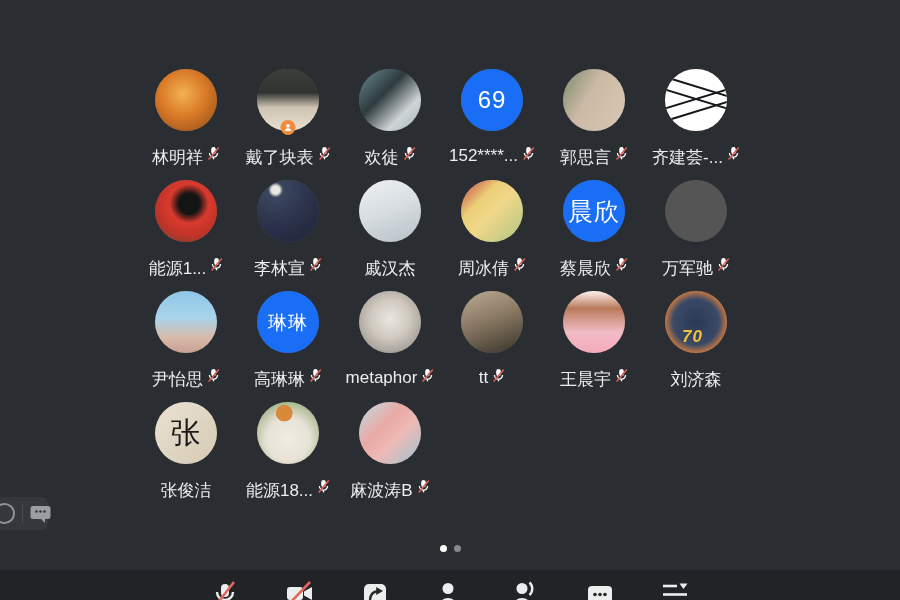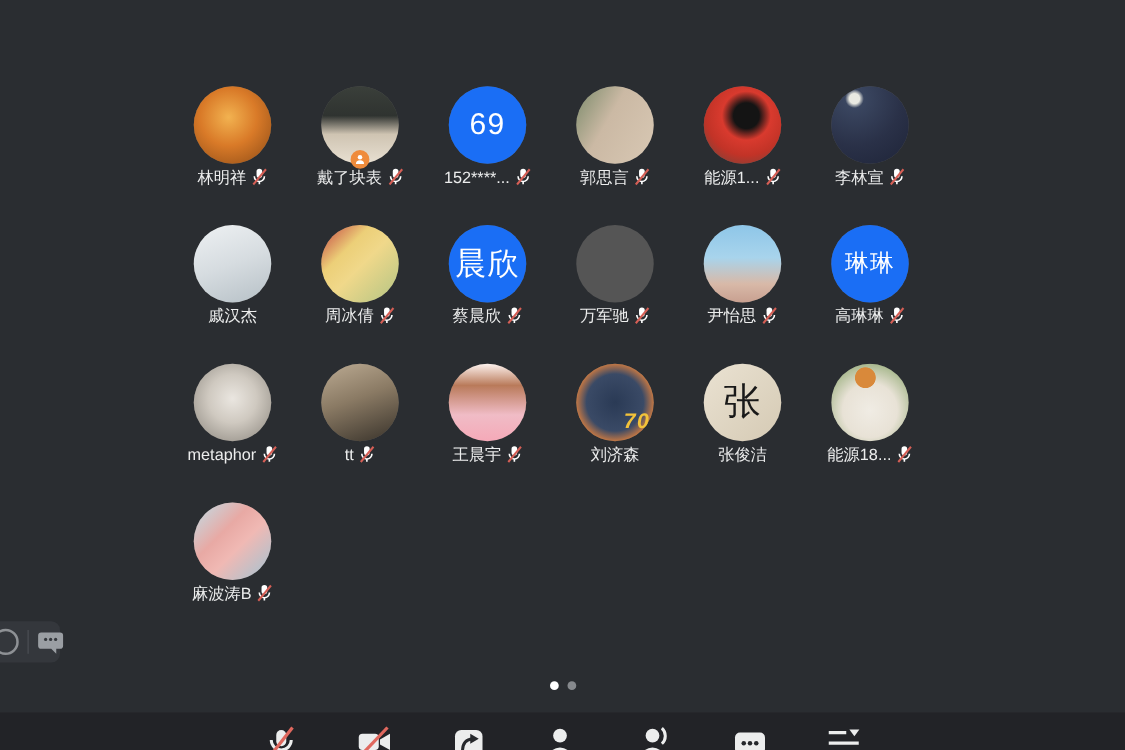--- a/index.html
+++ b/index.html
@@ -18,21 +18,21 @@
     width:62px;height:62px;border-radius:50%;position:relative;
     display:flex;align-items:center;justify-content:center;
     background:#555;overflow:visible;
   }
   .avatar .aclip{position:absolute;inset:0;border-radius:50%;overflow:hidden;}
   .avatar-text{
     position:relative;z-index:2;color:#fff;font-weight:500;letter-spacing:1px;
     line-height:1;user-select:none;
   }
   .avatar-text.pos-br{
-    position:absolute;right:3px;bottom:8px;font-style:italic;font-weight:700;
+    position:absolute;right:24px;bottom:8px;font-style:italic;font-weight:700;
   }
   
   .aclip.lines::before,.aclip.lines::after{
     content:"";position:absolute;left:-4px;right:-4px;top:29px;height:2px;background:#15161a;
   }
   .aclip.lines::before{transform:rotate(17deg);box-shadow:0 -12px 0 #15161a;}
   .aclip.lines::after{transform:rotate(-17deg);box-shadow:0 12px 0 #15161a;}
   
   .aclip.doodle::before{
     content:"";position:absolute;left:19px;top:14px;width:20px;height:13px;
@@ -52,22 +52,22 @@
   .aclip.default::after{
     content:"";position:absolute;left:11px;top:36px;width:40px;height:30px;
     border-radius:20px 20px 0 0;background:#a2a6aa;
   }
   .badge{
     position:absolute;left:50%;bottom:-4px;transform:translateX(-50%);z-index:3;
     width:15px;height:15px;border-radius:50%;background:#ef8b3b;
     display:flex;align-items:center;justify-content:center;
   }
   .name-row{
-    margin-top:2px;height:17px;display:flex;align-items:center;gap:4px;
-    color:#eceded;font-size:13px;white-space:nowrap;
+    margin-top:15px;height:17px;display:flex;gap:4px;
+    color:#eceded;font-size:17px;white-space:nowrap;
   }
   .mic{flex:0 0 auto;}
   
   .dots{position:absolute;left:0;right:0;top:545px;display:flex;justify-content:center;gap:7px;}
   .dot{width:7px;height:7px;border-radius:50%;}
   
   .chat-float{
     position:absolute;left:-30px;top:497px;width:78px;height:33px;
     background:#34373c;border-radius:7px;display:flex;align-items:center;
   }
@@ -121,20 +121,35 @@
       <span class="pname">戴了块表</span>
       <svg class="mic" width="13" height="15" viewBox="0 0 16 18">
         <rect x="5.2" y="1" width="5.6" height="9" rx="2.8" fill="#ffffff"></rect>
         <path d="M3,8.5 a5,5 0 0 0 10,0" stroke="#ffffff" stroke-width="1.6" fill="none"></path>
         <line x1="8" y1="13.5" x2="8" y2="16.2" stroke="#ffffff" stroke-width="1.6"></line>
         <line x1="2" y1="16.5" x2="14.5" y2="1.5" stroke="#d65f56" stroke-width="2"></line>
       </svg>
     </div>
   </div>
 
+  <div class="tile">
+    <div class="avatar">
+      <div class="aclip" style="background: linear-gradient(135deg, rgb(106, 138, 146) 0%, rgb(46, 59, 62) 40%, rgb(207, 212, 214) 72%, rgb(159, 180, 186) 100%);"></div>
+
+    </div>
+    <div class="name-row">
+      <span class="pname">欢徒</span>
+      <svg class="mic" width="13" height="15" viewBox="0 0 16 18">
+        <rect x="5.2" y="1" width="5.6" height="9" rx="2.8" fill="#ffffff"></rect>
+        <path d="M3,8.5 a5,5 0 0 0 10,0" stroke="#ffffff" stroke-width="1.6" fill="none"></path>
+        <line x1="8" y1="13.5" x2="8" y2="16.2" stroke="#ffffff" stroke-width="1.6"></line>
+        <line x1="2" y1="16.5" x2="14.5" y2="1.5" stroke="#d65f56" stroke-width="2"></line>
+      </svg>
+    </div>
+  </div>
 
   <div class="tile">
     <div class="avatar">
       <div class="aclip" style="background: rgb(26, 110, 245);"></div>
       <span class="avatar-text" style="color: rgb(255, 255, 255); font-size: 24px;">69</span>
 
     </div>
     <div class="name-row">
       <span class="pname">152****...</span>
       <svg class="mic" width="13" height="15" viewBox="0 0 16 18">
@@ -155,20 +170,35 @@
       <span class="pname">郭思言</span>
       <svg class="mic" width="13" height="15" viewBox="0 0 16 18">
         <rect x="5.2" y="1" width="5.6" height="9" rx="2.8" fill="#ffffff"></rect>
         <path d="M3,8.5 a5,5 0 0 0 10,0" stroke="#ffffff" stroke-width="1.6" fill="none"></path>
         <line x1="8" y1="13.5" x2="8" y2="16.2" stroke="#ffffff" stroke-width="1.6"></line>
         <line x1="2" y1="16.5" x2="14.5" y2="1.5" stroke="#d65f56" stroke-width="2"></line>
       </svg>
     </div>
   </div>
 
+  <div class="tile">
+    <div class="avatar">
+      <div class="aclip lines" style="background: rgb(255, 255, 255);"></div>
+
+    </div>
+    <div class="name-row">
+      <span class="pname">齐建荟-...</span>
+      <svg class="mic" width="13" height="15" viewBox="0 0 16 18">
+        <rect x="5.2" y="1" width="5.6" height="9" rx="2.8" fill="#ffffff"></rect>
+        <path d="M3,8.5 a5,5 0 0 0 10,0" stroke="#ffffff" stroke-width="1.6" fill="none"></path>
+        <line x1="8" y1="13.5" x2="8" y2="16.2" stroke="#ffffff" stroke-width="1.6"></line>
+        <line x1="2" y1="16.5" x2="14.5" y2="1.5" stroke="#d65f56" stroke-width="2"></line>
+      </svg>
+    </div>
+  </div>
 
   <div class="tile">
     <div class="avatar">
       <div class="aclip" style="background: radial-gradient(circle at 55% 38%, rgb(20, 20, 20) 0%, rgb(20, 20, 20) 20%, rgb(217, 58, 46) 38%, rgb(194, 51, 39) 62%, rgb(90, 74, 66) 100%);"></div>
 
     </div>
     <div class="name-row">
       <span class="pname">能源1...</span>
       <svg class="mic" width="13" height="15" viewBox="0 0 16 18">
         <rect x="5.2" y="1" width="5.6" height="9" rx="2.8" fill="#ffffff"></rect>

